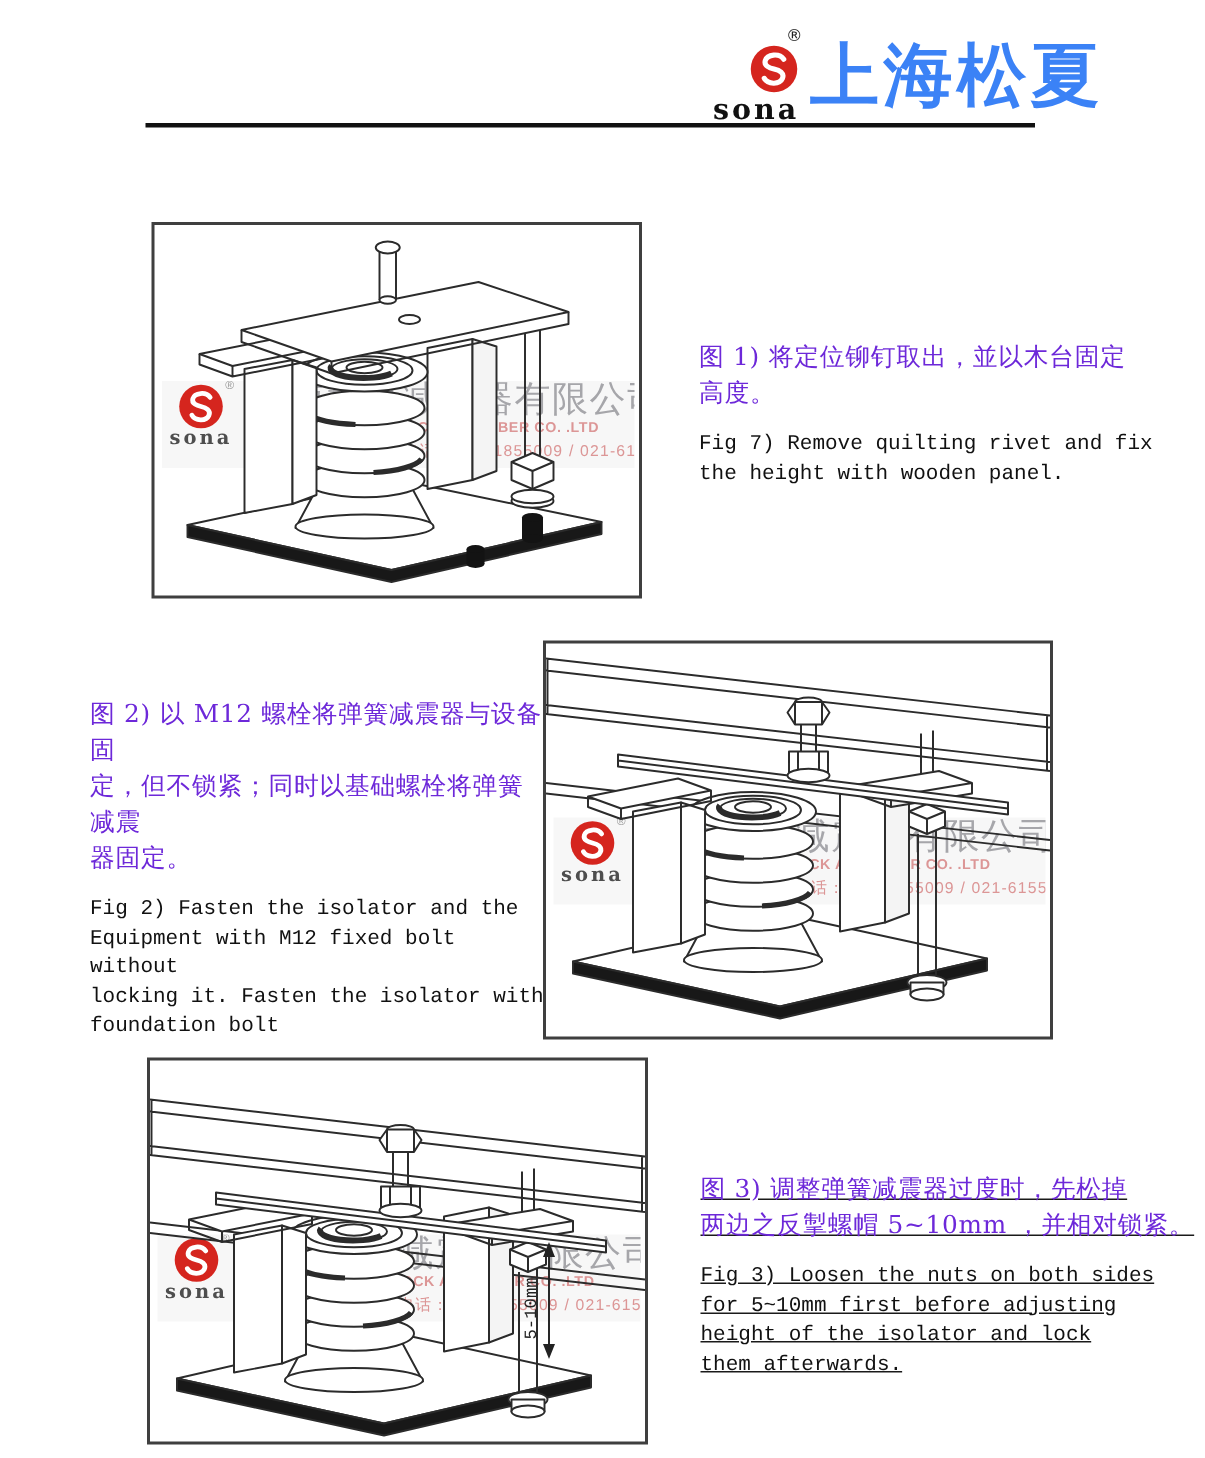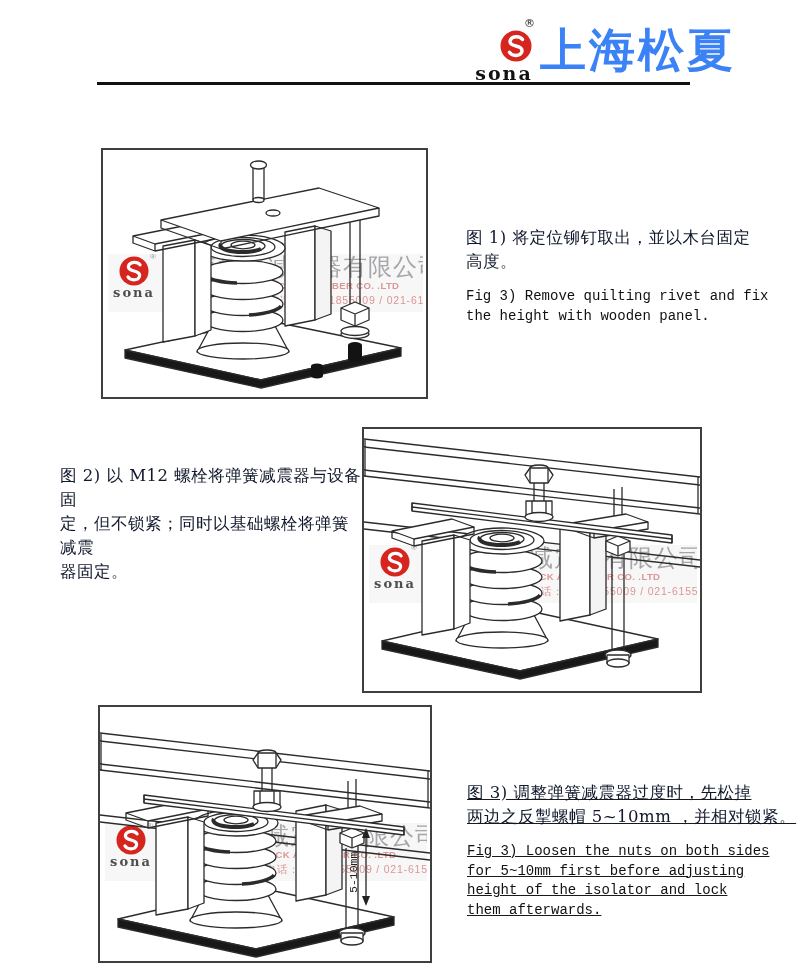--- a/index.html
+++ b/index.html
@@ -40,21 +40,21 @@
          margin-top:1px;font-family:"Liberation Sans",sans-serif;}
   .wm-phone{font-size:10.5px;color:#dc9696;letter-spacing:0.8px;white-space:nowrap;
             margin-top:3px;margin-left:78px;}
 
   
   .caption{position:absolute;}
   #tb1{left:466px;top:226px;width:330px;}
   #tb2{left:60px;top:464px;width:305px;}
   #tb3{left:467px;top:781px;width:330px;text-decoration:underline;}
   .cn{margin:0;font-family:"DejaVu Serif","Liberation Serif",serif;
-      font-size:16.5px;line-height:24px;letter-spacing:0.5px;white-space:pre-line;color:#0f172a;}
+      font-size:16.5px;line-height:24px;letter-spacing:0.5px;white-space:pre-line;color:#6d28d9;}
   .en{margin:13px 0 0;font-family:"Liberation Mono","DejaVu Sans Mono",monospace;
       font-size:14px;line-height:19.5px;white-space:pre-line;color:#111;}
 </style>
 </head>
 <body>
 
 <div class="page">
 
   <div>
     <div class="logo-circle">
@@ -294,28 +294,32 @@
           <polygon points="266,199 262,189 270,189" fill="#222222" stroke="none"></polygon>
         </g>
         <text transform="translate(257,186) rotate(-90)" font-size="11.5" fill="#222222" stroke="none" style="font-family:'Liberation Mono','DejaVu Sans Mono',monospace;">5-10mm</text>
       </g>
     </svg>
   </div>
 
   <div class="caption" id="tb1">
     <p class="cn">图 1) 将定位铆钉取出，並以木台固定
 高度。</p>
-    <p class="en">Fig 3) Remove quilting rivet and fix
+    <p class="en">Fig 7) Remove quilting rivet and fix
 the  height with wooden panel.</p>
   </div>
 
   <div class="caption" id="tb2">
     <p class="cn">图 2) 以 M12 螺栓将弹簧减震器与设备固
 定，但不锁紧；同时以基础螺栓将弹簧减震
 器固定。</p>
+    <p class="en">Fig 2) Fasten the isolator and the
+Equipment  with M12 fixed bolt without
+locking it. Fasten  the isolator with
+foundation bolt</p>
   </div>
 
   <div class="caption" id="tb3">
     <p class="cn">图 3) 调整弹簧减震器过度时，先松掉
 两边之反掣螺帽 5~10mm ，并相对锁紧。</p>
     <p class="en">Fig 3) Loosen the nuts on both sides
 for  5~10mm first before adjusting
 height of  the isolator and lock
 them afterwards.</p>
   </div>

